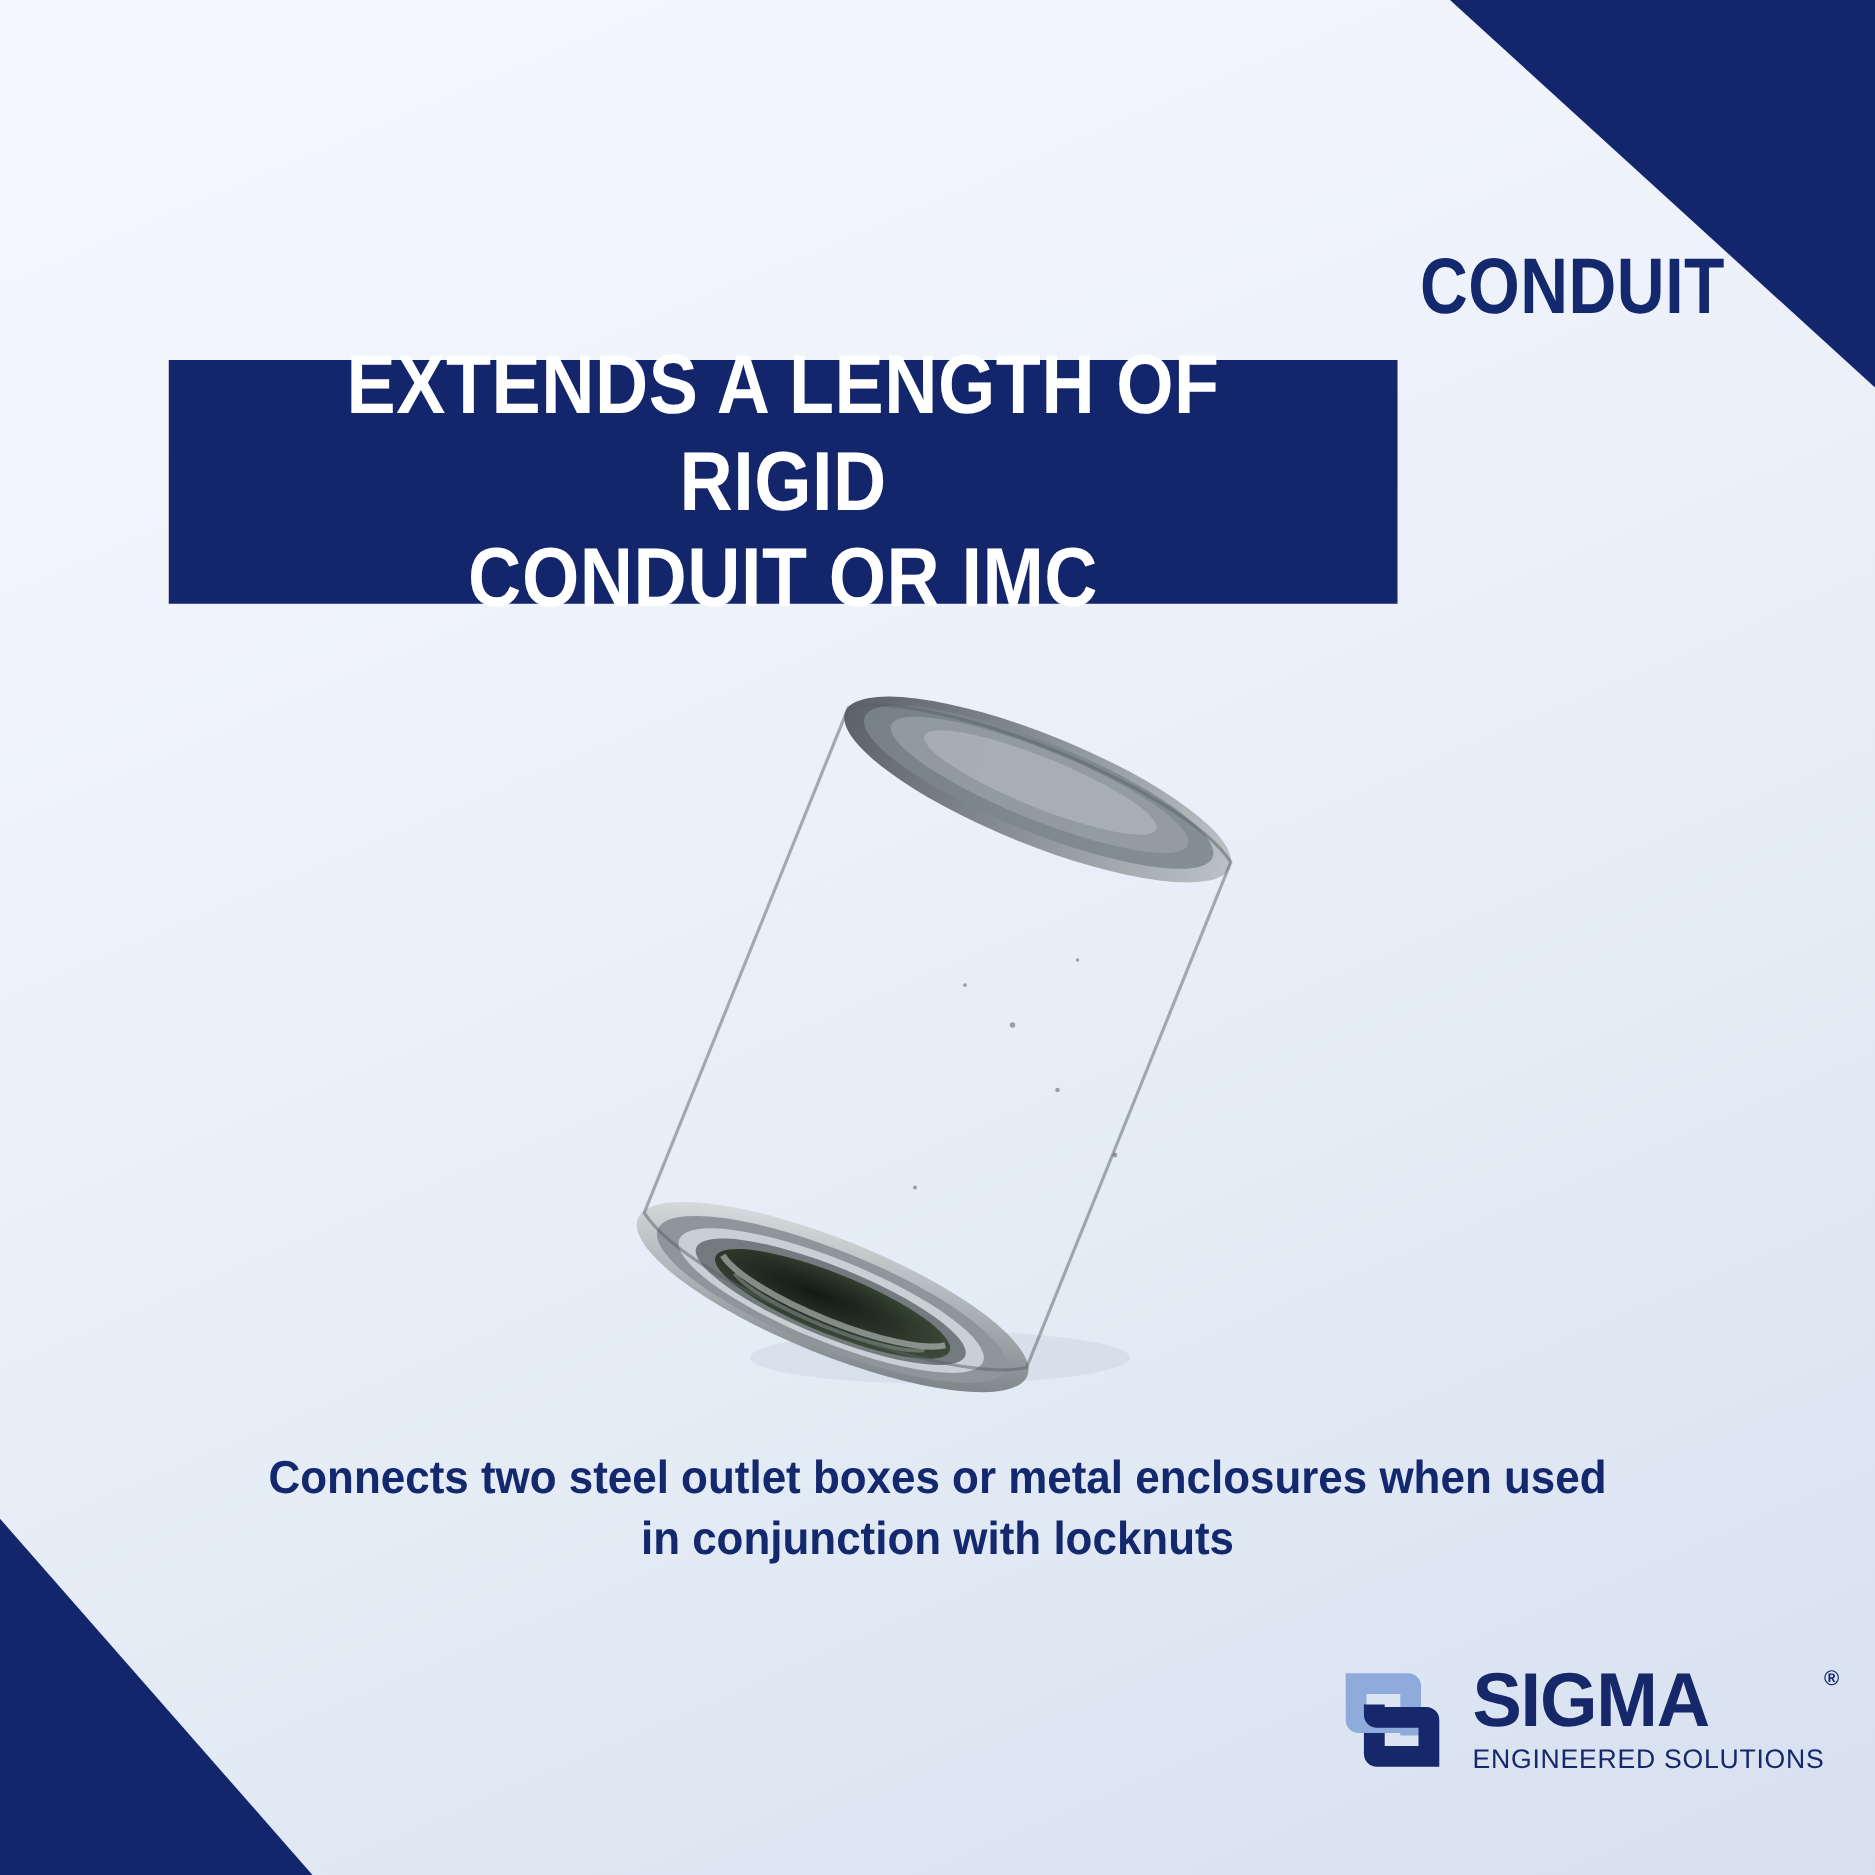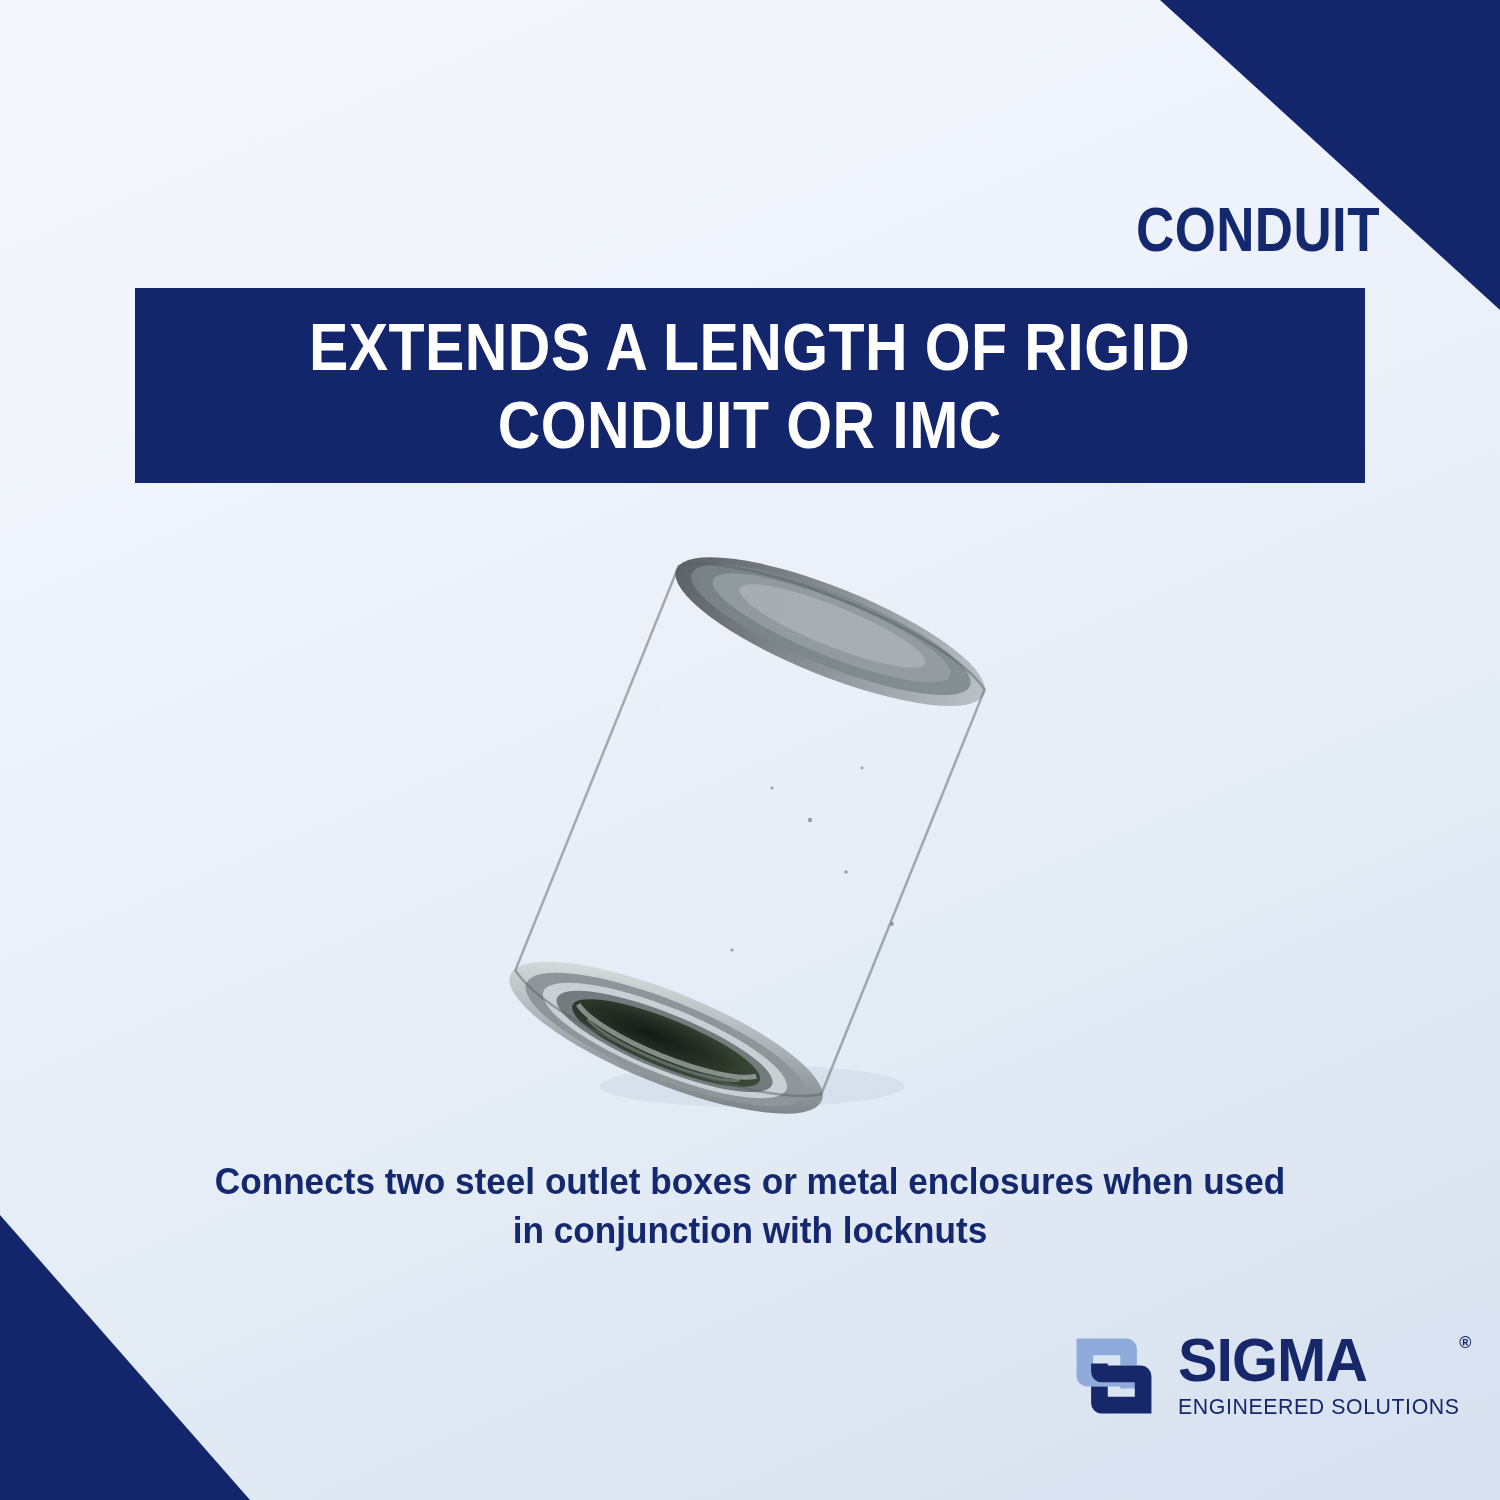--- a/index.html
+++ b/index.html
@@ -62,21 +62,21 @@
     color: #14286d;
     transform: scaleX(0.84);
     transform-origin: center center;
     margin: 0 0 26px 0;
   }
 
   .banner {
     position: absolute;
     left: 135px;
     top: 288px;
-    width: 1230px;
+    width: 983px;
     height: 195px;
     background: #13266b;
     display: flex;
     align-items: center;
     justify-content: center;
     box-sizing: border-box;
     padding: 0 26px;
   }
   .banner-text {
     color: #ffffff;

